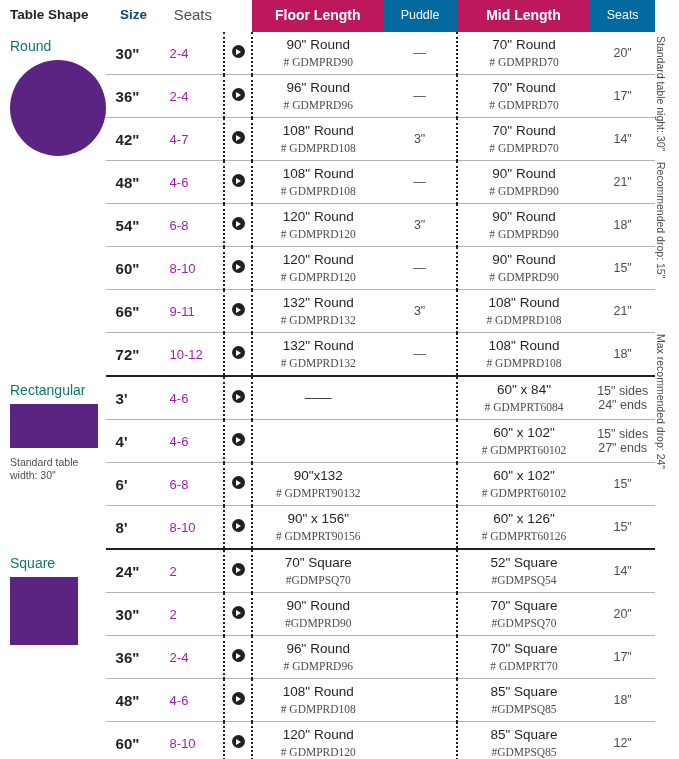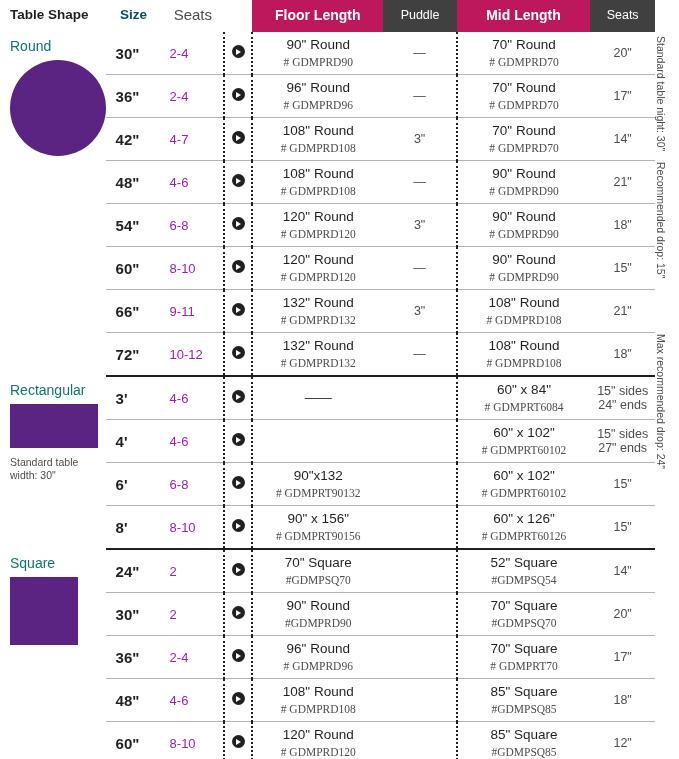--- a/index.html
+++ b/index.html
@@ -44,21 +44,21 @@
   th.h-size, th.h-seats {
     color: #0c4a6e;
   }
   th.h-seats { font-weight: normal; color:#4d4d4d; font-size:15px;}
   th.h-floor, th.h-mid {
     background: #be185d;
     color: #ffffff;
     font-size: 14px;
   }
   th.h-puddle, th.h-drop {
-    background: #404040;
+    background: #0369a1;
     color: #ffffff;
     font-size: 12.5px;
     font-weight: normal;
   }
   th.h-spacer { background: #ffffff; }
 
   
   col.c-shape  { width: 98px; }
   col.c-size   { width: 52px; }
   col.c-seats  { width: 58px; }

